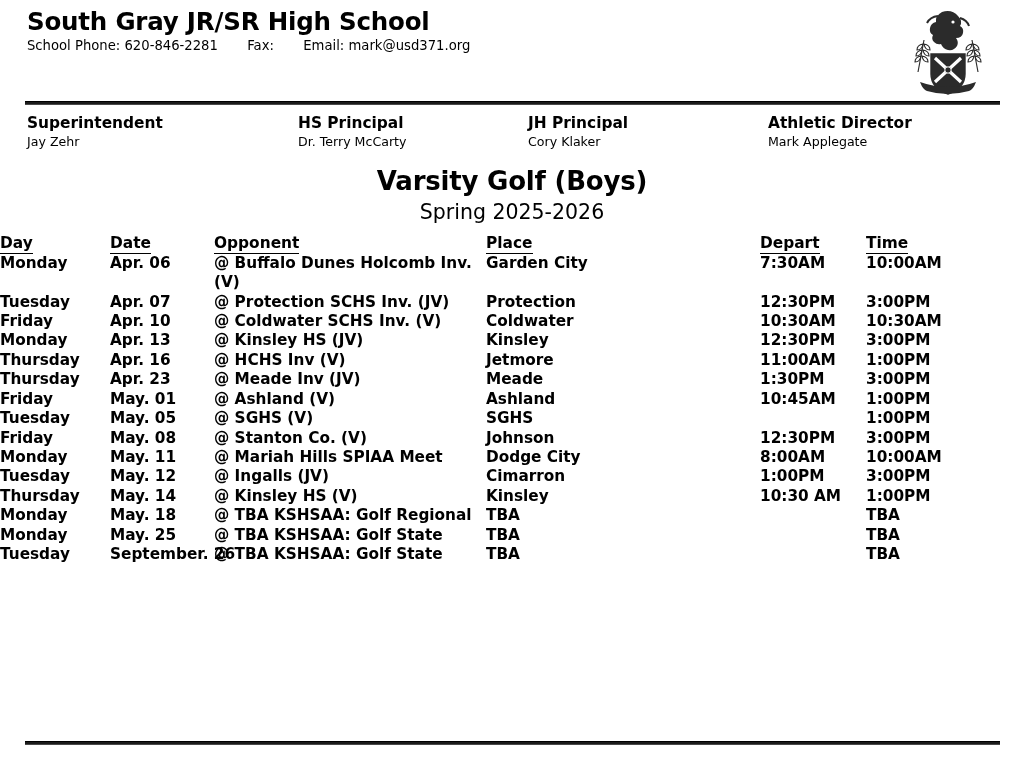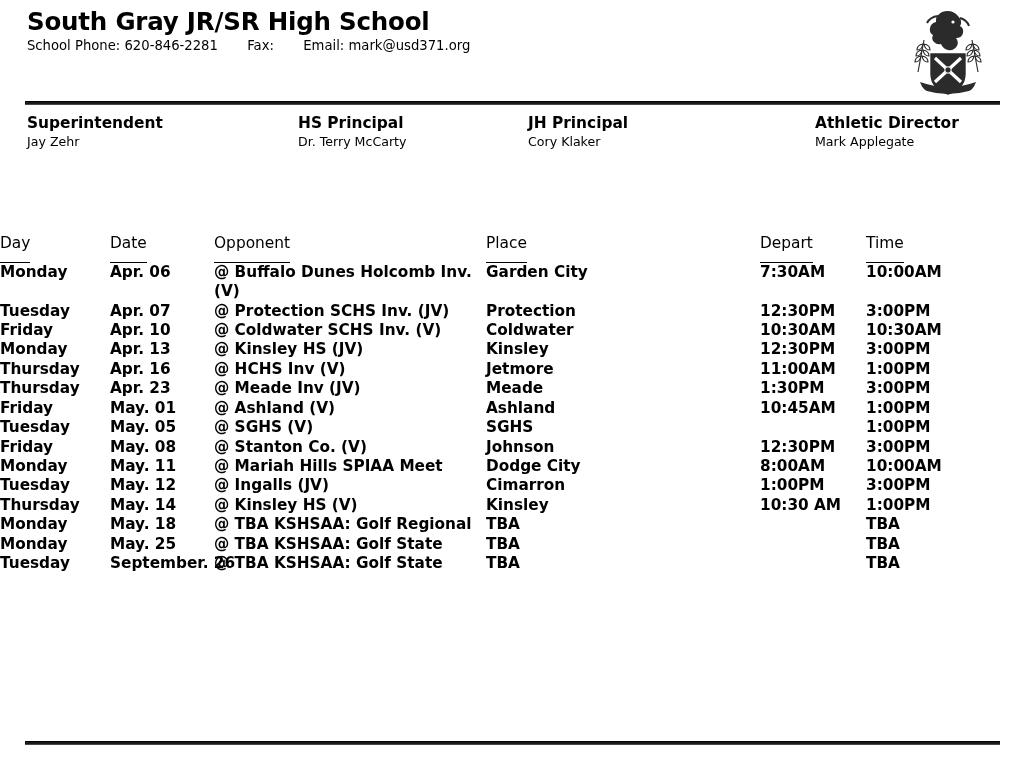--- a/index.html
+++ b/index.html
@@ -89,21 +89,21 @@
   }
   .admin-name {
     font-size: 12.6px;
     font-weight: normal;
     line-height: 1.3;
     white-space: nowrap;
   }
   .admin-0 { left: 27px; }
   .admin-1 { left: 298px; }
   .admin-2 { left: 528px; }
-  .admin-3 { left: 768px; margin-left: 47px; }
+  .admin-3 { left: 768px; }
 
   
   .title-block {
     position: absolute;
     left: 0;
     top: 166px;
     width: 1024px;
     text-align: center;
   }
   .sport-title {
@@ -148,22 +148,23 @@
   col.c-time    { width: 158px; }
 
   thead th {
     font-size: 15.4px;
     font-weight: normal;
     padding-bottom: 11px;
   }
   thead th .hd {
     display: inline-block;
     border-bottom: 1.6px solid #000;
-    padding-bottom: 9px;
+    padding-bottom: 0px;
     line-height: 1.22;
+    font-weight: bold;
   }
   th.h-day    { padding-left: 29px; }
   th.h-date   { padding-left: 26px; }
   th.h-opp    { padding-left: 29px; }
   th.h-place  { padding-left: 0px; text-align: center; }
   th.h-depart { padding-left: 0px; text-align: center; }
   th.h-time   { padding-left: 20px; }
 
   tbody td {
     font-weight: bold;
@@ -246,20 +247,24 @@
     <div class="admin admin-1">
       <div class="admin-title">HS Principal</div>
       <div class="admin-name">Dr. Terry McCarty</div>
     </div>
     <div class="admin admin-3">
       <div class="admin-title">Athletic Director</div>
       <div class="admin-name">Mark Applegate</div>
     </div>
   </div>
 
+  <div class="title-block">
+    <div class="sport-title">Varsity Golf (Boys)</div>
+    <div class="season-title">Spring 2025-2026</div>
+  </div>
 
   <div class="schedule">
     <table class="sched">
       <colgroup>
         <col class="c-day">
           <col class="c-date">
           <col class="c-opp">
         <col class="c-place">
           <col class="c-depart">
           <col class="c-time">

